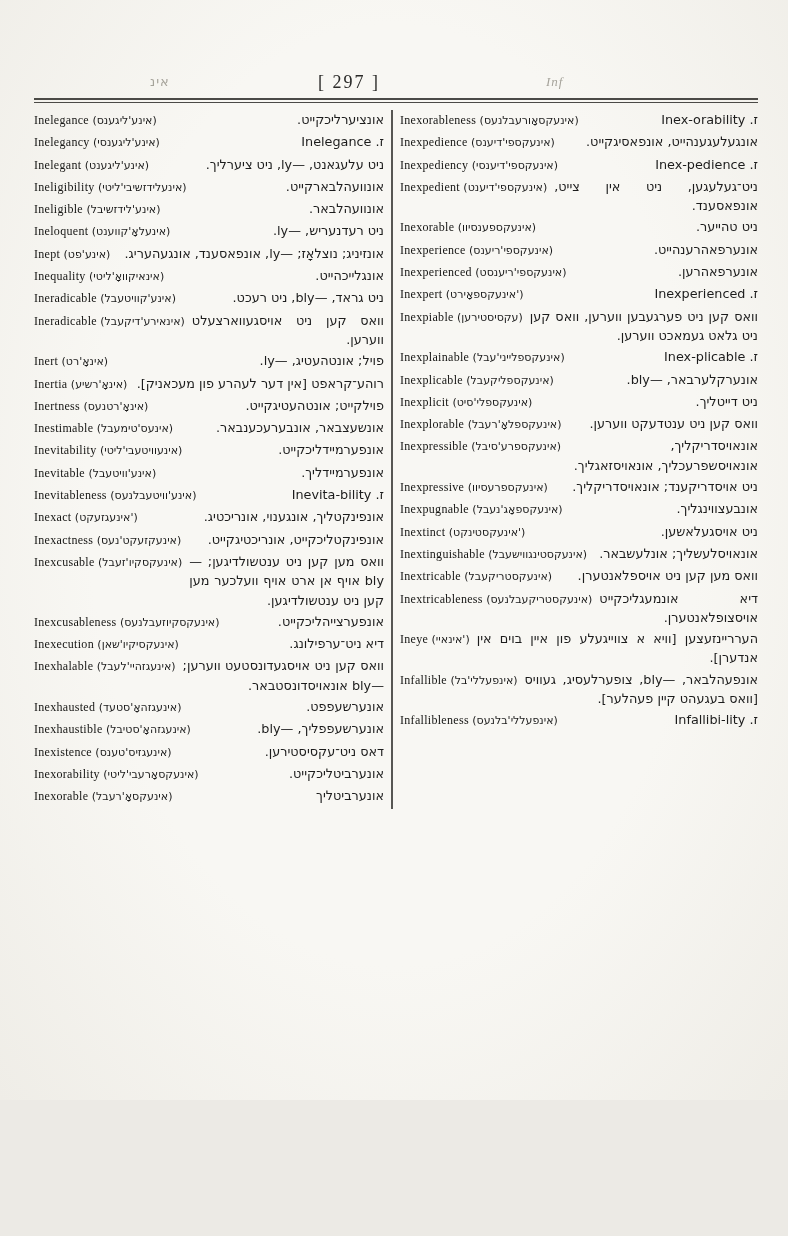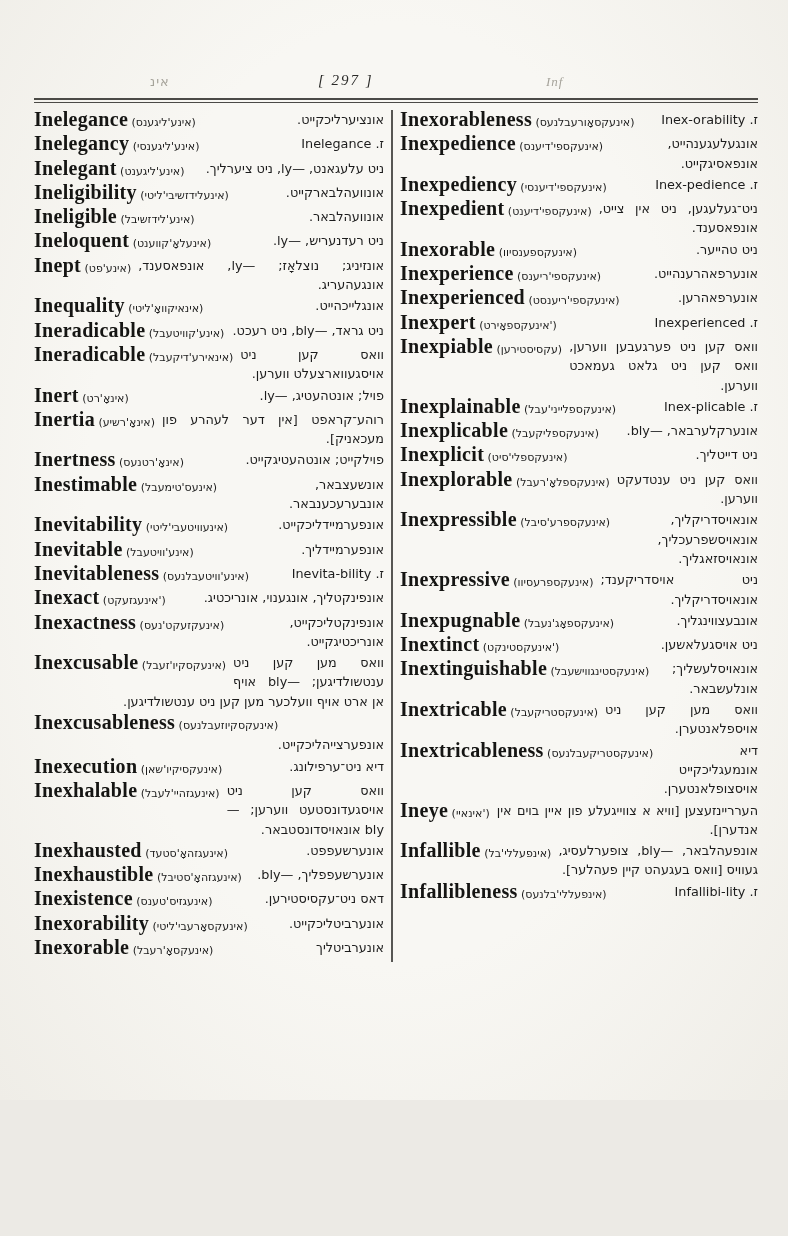--- a/index.html
+++ b/index.html
@@ -24,21 +24,21 @@
   .catch{
     position:absolute;top:2px;
     font-size:13px;color:var(--faded);
     filter:blur(0.5px);opacity:.75;
     letter-spacing:1px;
   }
   .catch-l{left:116px;font-family:"DejaVu Sans",sans-serif;}
   .catch-r{left:512px;font-style:italic;}
   .pageno{
     position:absolute;left:284px;top:0;
-    font-size:15px;letter-spacing:2px;color:#2a2a28;font-style:italic;
+    font-size:18px;letter-spacing:2px;color:#2a2a28;
   }
   .double-rule{
     border-top:2px solid var(--rule);
     border-bottom:1px solid var(--rule);
     height:2px;opacity:.85;
   }
   .columns{display:flex;margin-top:7px;align-items:stretch;}
   .col{box-sizing:border-box;}
   .col-left{width:350px;}
   .col-divider{width:2px;background:var(--rule);opacity:.8;margin:0 7px;}
@@ -52,22 +52,22 @@
     overflow:hidden;
   }
   .headgroup{
     float:left;
     direction:ltr;
     unicode-bidi:isolate;
     margin-right:7px;
     white-space:nowrap;
   }
   .head{
-    font-weight:bold;
-    font-size:20px;
+    font-weight:normal;
+    font-size:12px;
     letter-spacing:.3px;
     color:#151513;
   }
   .pron{
     font-family:"DejaVu Sans",sans-serif;
     font-size:11px;
   }
   .def{
     font-family:"DejaVu Sans",sans-serif;
     font-size:12.8px;

